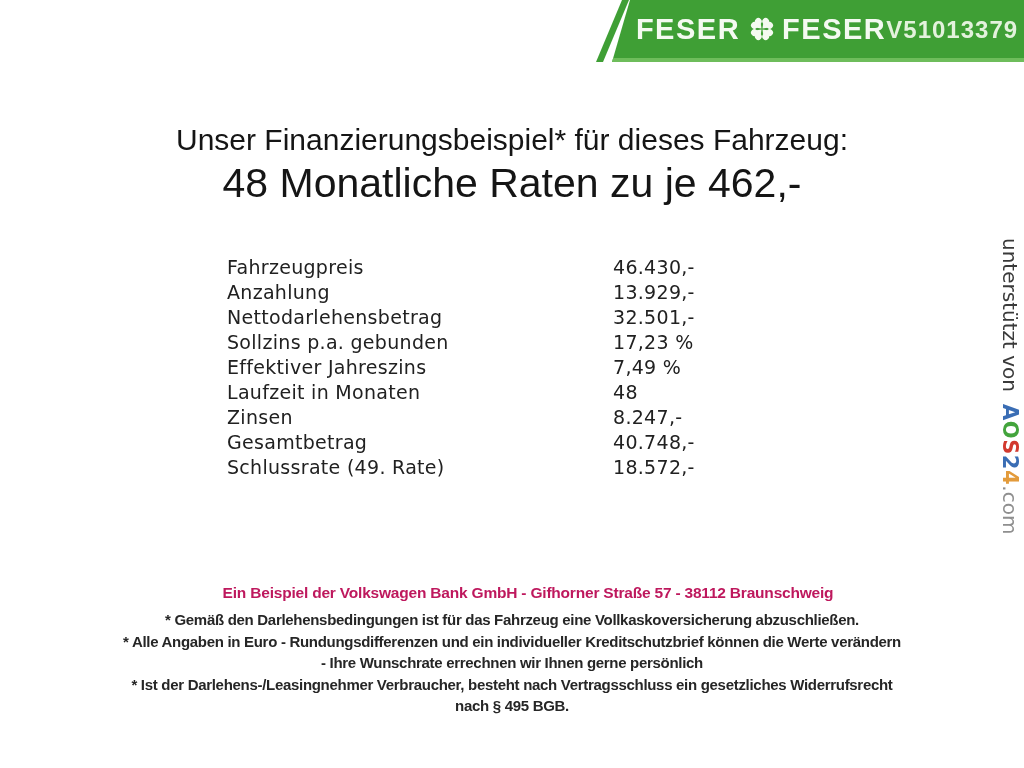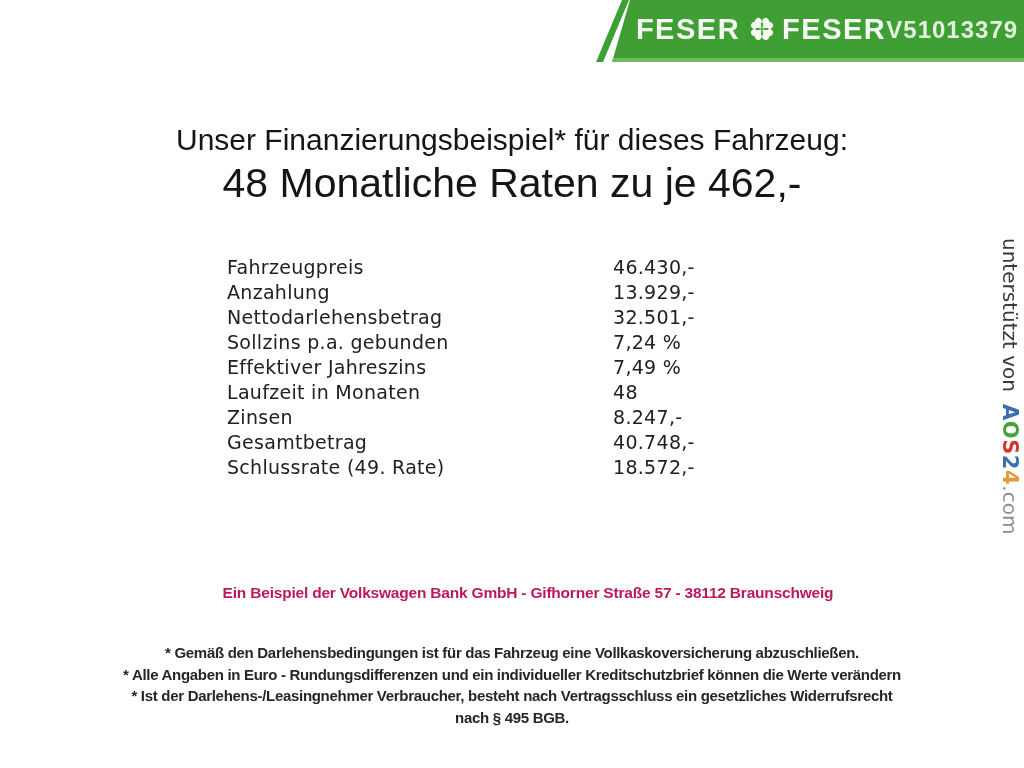--- a/index.html
+++ b/index.html
@@ -51,21 +51,21 @@
   .finance-label { width: 386px; }
   .finance-value { white-space: nowrap; }
 
   
   .bank-line {
     position: absolute; left: 16px; top: 584px; width: 1024px;
     text-align: center; font-size: 15.5px; font-weight: bold;
     letter-spacing: -0.2px; color: #be185d;
   }
   .disclaimers {
-    position: absolute; left: 0; top: 642px; width: 1024px;
+    position: absolute; left: 0; top: 609px; width: 1024px;
     text-align: center; font-size: 15px; font-weight: bold;
     letter-spacing: -0.3px; color: #262626;
   }
   .disclaimer-line { line-height: 21.5px; }
 
   
   .watermark {
     position: absolute; right: 2px; top: 238px; height: 300px;
     writing-mode: vertical-rl;
     font-family: "DejaVu Sans", sans-serif;
@@ -125,21 +125,21 @@
     <div class="finance-row">
       <span class="finance-label">Anzahlung</span>
       <span class="finance-value">13.929,-</span>
     </div>
     <div class="finance-row">
       <span class="finance-label">Nettodarlehensbetrag</span>
       <span class="finance-value">32.501,-</span>
     </div>
     <div class="finance-row">
       <span class="finance-label">Sollzins p.a. gebunden</span>
-      <span class="finance-value">7,24 %</span>
+      <span class="finance-value">17,23 %</span>
     </div>
     <div class="finance-row">
       <span class="finance-label">Effektiver Jahreszins</span>
       <span class="finance-value">7,49 %</span>
     </div>
     <div class="finance-row">
       <span class="finance-label">Laufzeit in Monaten</span>
       <span class="finance-value">48</span>
     </div>
     <div class="finance-row">
@@ -154,20 +154,21 @@
       <span class="finance-label">Schlussrate (49. Rate)</span>
       <span class="finance-value">18.572,-</span>
     </div>
   </div>
 
   <div class="bank-line">Ein Beispiel der Volkswagen Bank GmbH - Gifhorner Straße 57 - 38112 Braunschweig</div>
 
   <div class="disclaimers">
     <div class="disclaimer-line">* Gemäß den Darlehensbedingungen ist für das Fahrzeug eine Vollkaskoversicherung abzuschließen.</div>
     <div class="disclaimer-line">* Alle Angaben in Euro - Rundungsdifferenzen und ein individueller Kreditschutzbrief können die Werte verändern</div>
+    <div class="disclaimer-line">- Ihre Wunschrate errechnen wir Ihnen gerne persönlich</div>
     <div class="disclaimer-line">* Ist der Darlehens-/Leasingnehmer Verbraucher, besteht nach Vertragsschluss ein gesetzliches Widerrufsrecht</div>
     <div class="disclaimer-line">nach § 495 BGB.</div>
   </div>
 
   <div class="watermark">
     <span>unterstützt von </span><span class="brand-letters"><span style="color: rgb(58, 109, 180);">A</span><span style="color: rgb(67, 164, 60);">O</span><span style="color: rgb(210, 57, 46);">S</span><span style="color: rgb(58, 109, 180);">2</span><span style="color: rgb(227, 155, 59);">4</span></span><span class="suffix">.com</span>
   </div>
 
 </div>
 

